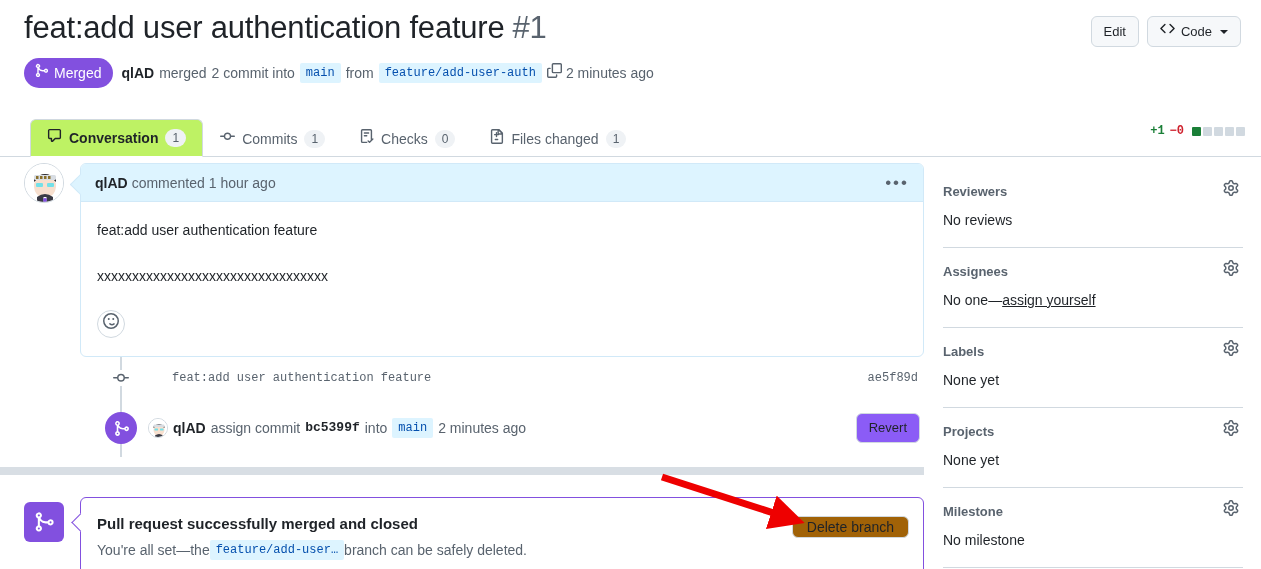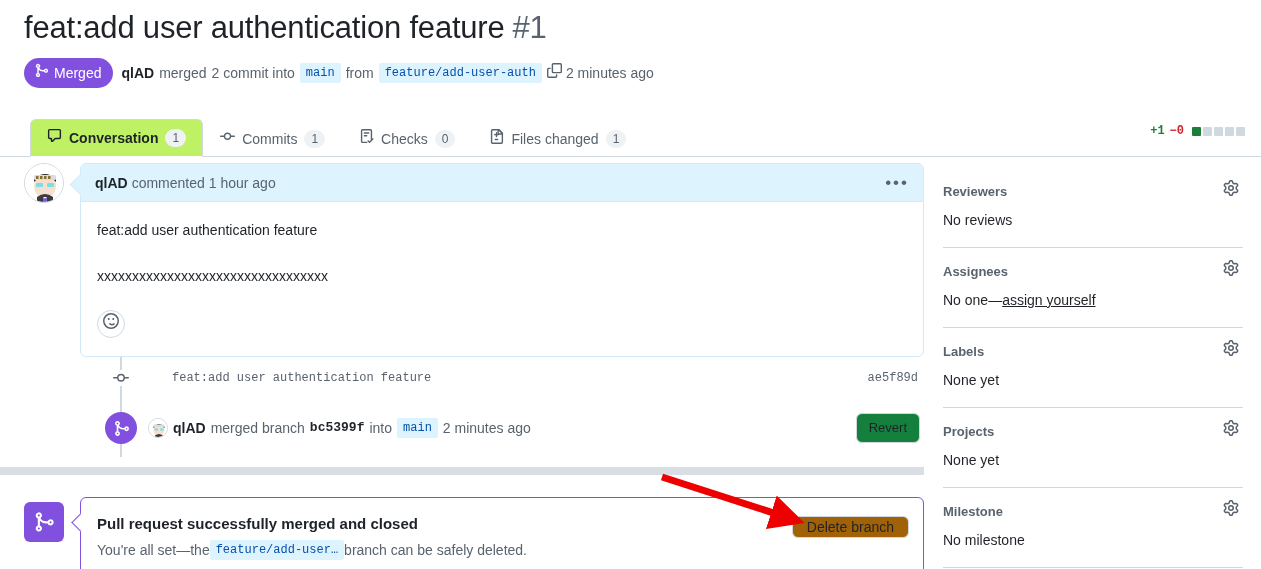--- a/index.html
+++ b/index.html
@@ -18,21 +18,21 @@
   .title-row { display: flex; align-items: flex-start; padding: 8px 20px 0 24px; }
   .pr-title {
     font-size: 31px; font-weight: 400; line-height: 40px;
     color: #1f2328; letter-spacing: -0.2px; white-space: nowrap;
   }
   .pr-number { color: #59636e; font-weight: 300; margin-left: 8px; font-size: 31px; }
   .header-actions { margin-left: auto; display: flex; gap: 8px; padding-top: 8px; }
   .btn {
     display: inline-flex; align-items: center; gap: 6px;
     border: 1px solid #d1d9e0; border-radius: 6px;
-    background: #15803d; color: #1f2328;
+    background: #8b5cf6; color: #1f2328;
     font-size: 13px; font-weight: 500; line-height: 20px;
     padding: 4px 12px; cursor: pointer; white-space: nowrap;
   }
   .btn.plain { background: #f6f8fa; }
   .caret {
     width: 0; height: 0; margin-left: 2px;
     border-left: 4px solid transparent; border-right: 4px solid transparent;
     border-top: 4px solid #1f2328;
   }
 
@@ -216,20 +216,32 @@
 </style>
 </head>
 <body>
 
 <div class="page">
 
   <div class="header">
     <div class="title-row">
       <div class="pr-title">
         <span>feat:add user authentication feature</span><span class="pr-number">#1</span>
+      </div>
+      <div class="header-actions">
+        <button class="btn plain">Edit</button>
+        <button class="btn plain">
+          <span>
+            <svg width="15" height="15" viewBox="0 0 16 16" fill="#1f2328">
+                <path d="M4.72 3.22a.75.75 0 0 1 1.06 1.06L2.06 8l3.72 3.72a.75.75 0 1 1-1.06 1.06L.47 8.53a.75.75 0 0 1 0-1.06Zm6.56 0a.75.75 0 1 0-1.06 1.06L13.94 8l-3.72 3.72a.75.75 0 1 0 1.06 1.06l4.25-4.25a.75.75 0 0 0 0-1.06Z"></path>
+              </svg>
+          </span>
+          <span>Code</span>
+          <span class="caret"></span>
+        </button>
       </div>
     </div>
 
     <div class="state-row">
       <span class="state-badge">
         <span>
           <svg width="15" height="15" viewBox="0 0 16 16" fill="#ffffff">
               <path d="M5.45 5.154A4.25 4.25 0 0 0 9.25 7.5h1.378a2.251 2.251 0 1 1 0 1.5H9.25A5.734 5.734 0 0 1 5 7.123v3.505a2.25 2.25 0 1 1-1.5 0V5.372a2.25 2.25 0 1 1 1.95-.218ZM4.25 13.5a.75.75 0 1 0 0-1.5.75.75 0 0 0 0 1.5Zm8.5-4.5a.75.75 0 1 0 0-1.5.75.75 0 0 0 0 1.5ZM5 3.25a.75.75 0 1 0 0 .005V3.25Z"></path>
             </svg>
         </span>
@@ -374,21 +386,21 @@
               <rect width="20" height="20" fill="#ffffff"></rect>
               <ellipse cx="10" cy="11" rx="5.5" ry="6" fill="#f7dfce"></ellipse>
               <path d="M4.5 9 q5.5 -5.5 11 0 l0 -1.5 q-5.5 -5 -11 0 Z" fill="#2b2b33"></path>
               <rect x="4.5" y="5.5" width="11" height="2.5" rx="1" fill="#d8dde3"></rect>
               <rect x="5.5" y="9.5" width="3.5" height="2" rx="0.5" fill="#74e0e8"></rect>
               <rect x="11" y="9.5" width="3.5" height="2" rx="0.5" fill="#74e0e8"></rect>
               <path d="M6 16.5 q4 -3 8 0 l0 3.5 l-8 0 Z" fill="#3a3a44"></path>
             </svg>
           </span>
           <b>qlAD</b>
-          <span>merged branch</span>
+          <span>assign commit</span>
           <span class="sha-mono">bc5399f</span>
           <span>into</span>
           <span class="branch-chip grey">main</span>
           <span>2 minutes ago</span>
         </span>
         <button class="btn revert-btn">Revert</button>
       </div>
     </div>
 
     <div class="divider-thick"></div>

